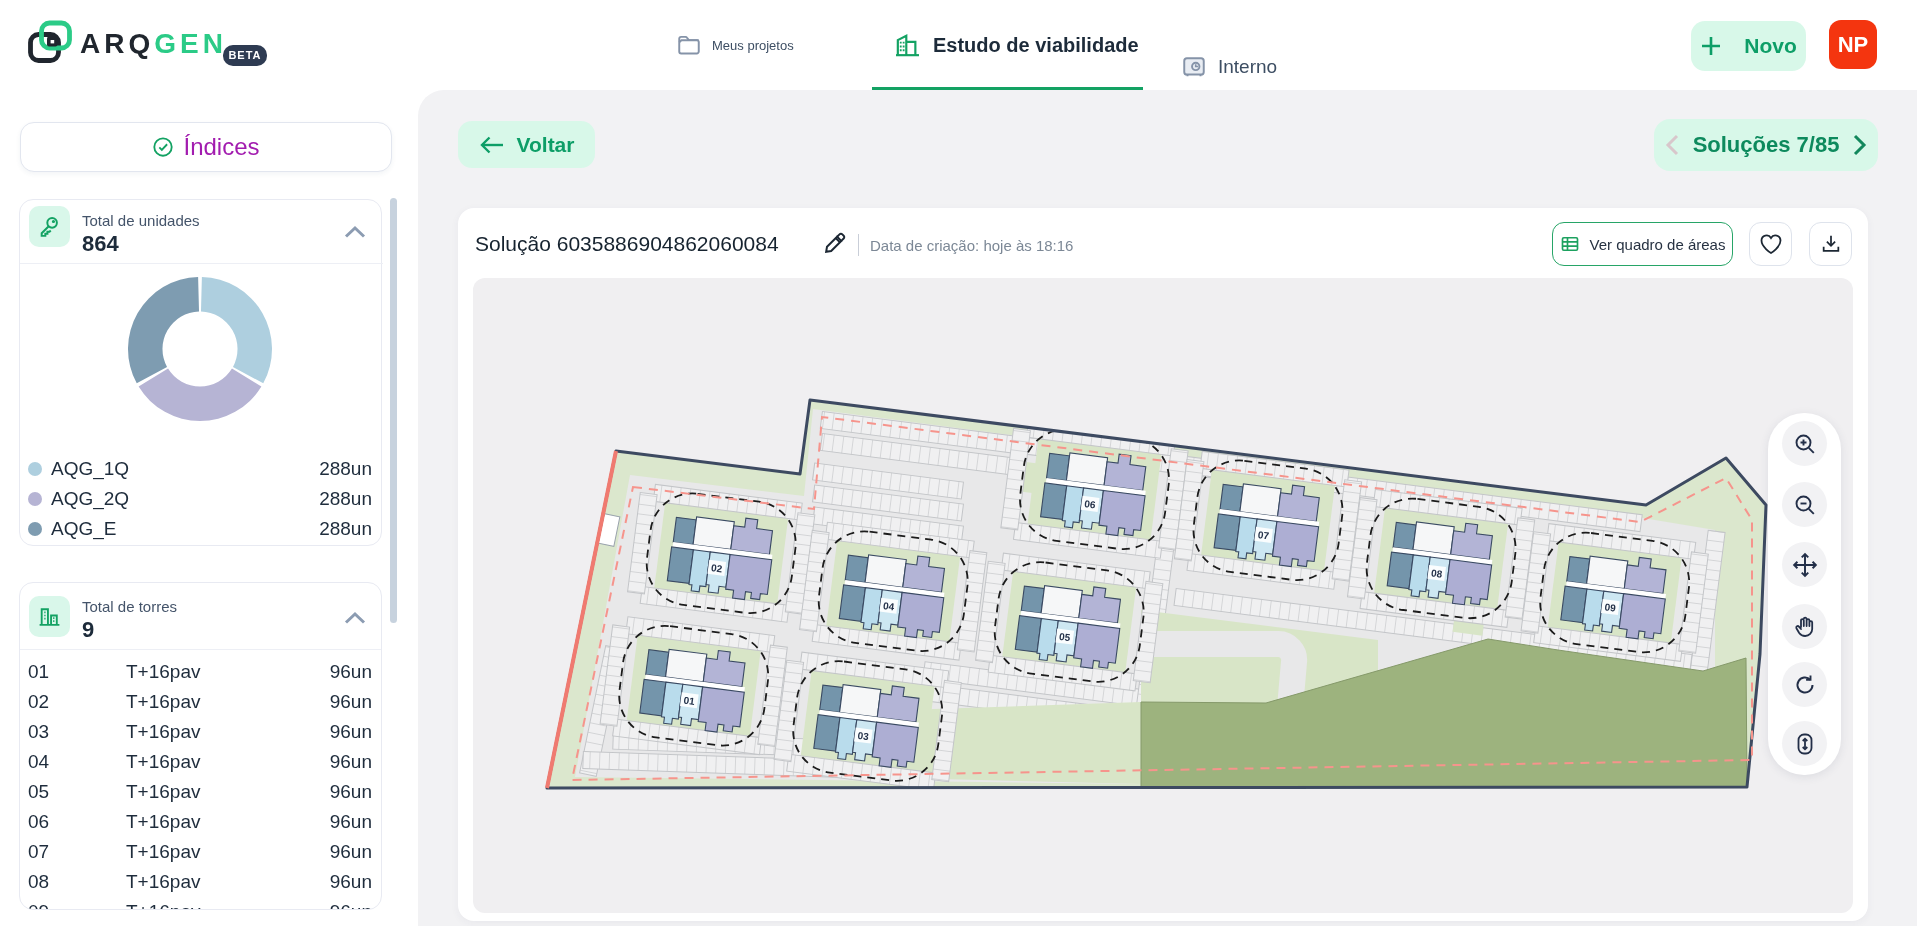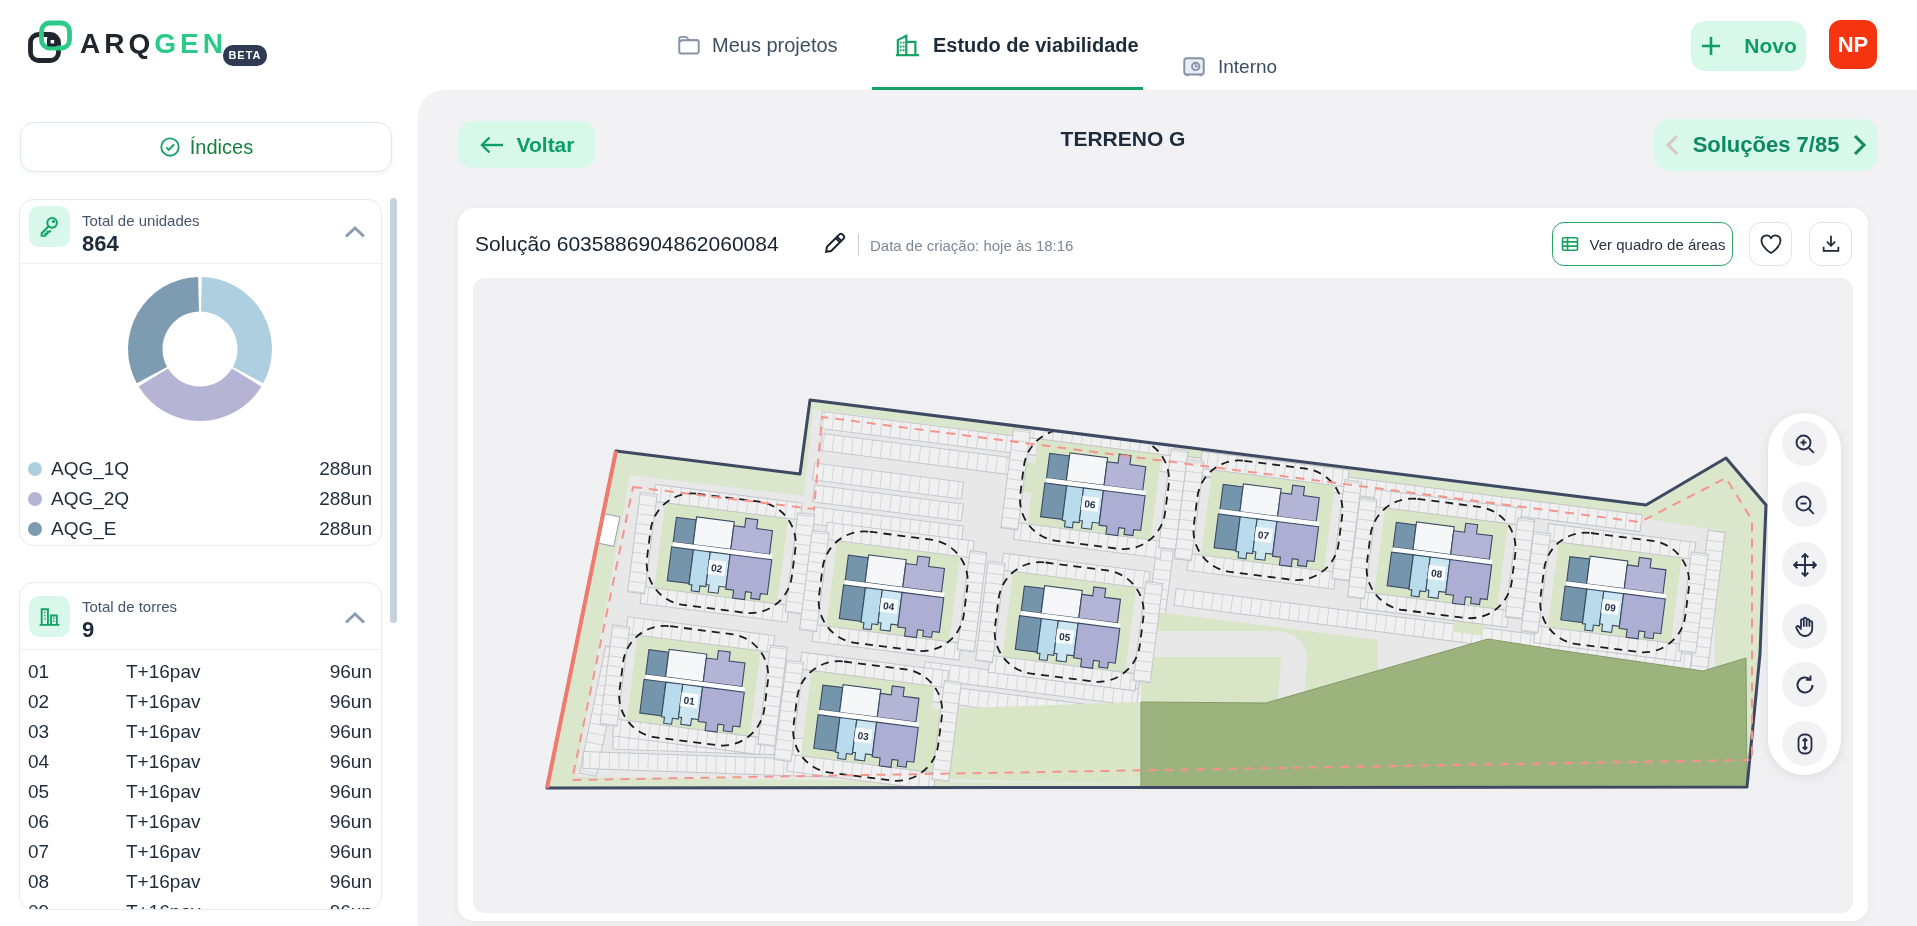--- a/index.html
+++ b/index.html
@@ -28,21 +28,21 @@
 
       <rect x="19" y="16.5" width="10.5" height="10" rx="2" fill="#20262e"></rect>
       <rect x="22.6" y="20" width="3.6" height="3.4" fill="#fff"></rect>
     </svg>
     
     <div style="position:absolute;left:52px;top:8px;font-size:28px;font-weight:bold;letter-spacing:4px;color:#20262e;">ARQ<span style="color:#2bcb87;">GEN</span></div>
     
     <div style="position:absolute;left:195px;top:25px;width:44px;height:21px;background:#2e3b52;border-radius:10px;color:#fff;font-size:11px;font-weight:bold;letter-spacing:1px;text-align:center;line-height:21px;">BETA</div>
   </div>
 
-  <div style="position:absolute;left:676px;top:30px;height:30px;display:flex;align-items:center;gap:10px;color:#3d4e63;font-size:20px;">
+  <div style="position:absolute;left:676px;top:30px;height:30px;display:flex;align-items:center;gap:10px;color:#3d4e63;font-size:13px;">
     <svg width="26" height="26" viewBox="0 0 24 24" fill="none" stroke="#8593a8" stroke-width="1.8">
         <path d="M3 7.5V18a1.8 1.8 0 0 0 1.8 1.8h14.4A1.8 1.8 0 0 0 21 18V9.3a1.8 1.8 0 0 0-1.8-1.8h-7.4l-1.6-2.2A1.8 1.8 0 0 0 8.7 4.5H4.8A1.8 1.8 0 0 0 3 6.3Z"></path>
         <path d="M3 9.5 5 7.6h16"></path>
       </svg>
     <span>Meus projetos</span>
   </div>
 
   <div style="position:absolute;left:893px;top:28px;height:34px;display:flex;align-items:center;gap:11px;color:#1d2b3a;font-size:20px;font-weight:bold;">
     <svg width="29" height="29" viewBox="0 0 24 24" fill="none" stroke="#13a263" stroke-width="1.8">
         <path d="M4 20V7.5L11 4v16"></path>
@@ -75,21 +75,21 @@
   <div style="position:absolute;left:1829px;top:20px;width:48px;height:49px;background:#f4350f;border-radius:12px;color:#fff;font-size:22px;font-weight:bold;text-align:center;line-height:49px;">NP</div>
 </div>
 
 <div style="position:absolute;left:0;top:90px;width:418px;height:836px;z-index:3;">
 
   <div style="position:absolute;left:20px;top:32px;width:372px;height:50px;background:#fff;border:1px solid #e2e6ef;border-radius:14px;box-shadow:0 2px 5px rgba(40,60,100,0.06);display:flex;align-items:center;justify-content:center;gap:9px;">
     <svg width="22" height="22" viewBox="0 0 24 24" fill="none" stroke="#13a263" stroke-width="2">
         <circle cx="12" cy="12" r="9.5"></circle>
         <path d="M8 12.5l2.7 2.7L16.5 9"></path>
       </svg>
-    <span style="font-size:20px;color:#15803d;">Índices</span>
+    <span style="font-size:24px;color:#a21caf;">Índices</span>
   </div>
 
   <div style="position:absolute;left:19px;top:109px;width:363px;height:347px;background:#fff;border:1px solid #e8eaf2;border-radius:14px;">
 
     <div style="position:absolute;left:9px;top:6px;width:41px;height:41px;background:#d9f7ea;border-radius:10px;display:flex;align-items:center;justify-content:center;">
       <svg width="25" height="25" viewBox="0 0 24 24" fill="none" stroke="#13a263" stroke-width="1.9">
           <circle cx="14.5" cy="8.5" r="4.6"></circle>
           <circle cx="15.8" cy="7.2" r="0.6" fill="#13a263"></circle>
           <path d="M11 12 4.5 18.5V21H8v-2h2v-2h2l1.2-1.2"></path>
         </svg>
@@ -209,21 +209,20 @@
 <div style="position:absolute;left:418px;top:90px;width:1499px;height:836px;z-index:2;">
 
   <div style="position:absolute;left:40px;top:31px;width:137px;height:47px;background:#d8f8e9;border-radius:14px;display:flex;align-items:center;justify-content:center;gap:12px;color:#0d9e67;font-size:21px;font-weight:bold;">
     <svg width="26" height="20" viewBox="0 0 26 20" fill="none" stroke="#0d9e67" stroke-width="2.4">
         <path d="M24 10H3"></path>
         <path d="M10.5 2.5 3 10l7.5 7.5"></path>
       </svg>
     <span>Voltar</span>
   </div>
 
-  <div style="position:absolute;left:0;top:37px;width:1410px;text-align:center;font-size:21px;font-weight:bold;color:#1d2b3a;">TERRENO G</div>
 
   <div style="position:absolute;left:1236px;top:29px;width:224px;height:52px;background:#d8f8e9;border-radius:16px;display:flex;align-items:center;justify-content:center;gap:14px;">
     <svg width="14" height="22" viewBox="0 0 14 22" fill="none" stroke="#d8c7cb" stroke-width="3">
         <path d="M12 2 3 11l9 9"></path>
       </svg>
     <span style="font-size:22px;font-weight:bold;color:#0d8a5d;">Soluções 7/85</span>
     <svg width="14" height="22" viewBox="0 0 14 22" fill="none" stroke="#12885c" stroke-width="3">
         <path d="M2 2l9 9-9 9"></path>
       </svg>
   </div>

